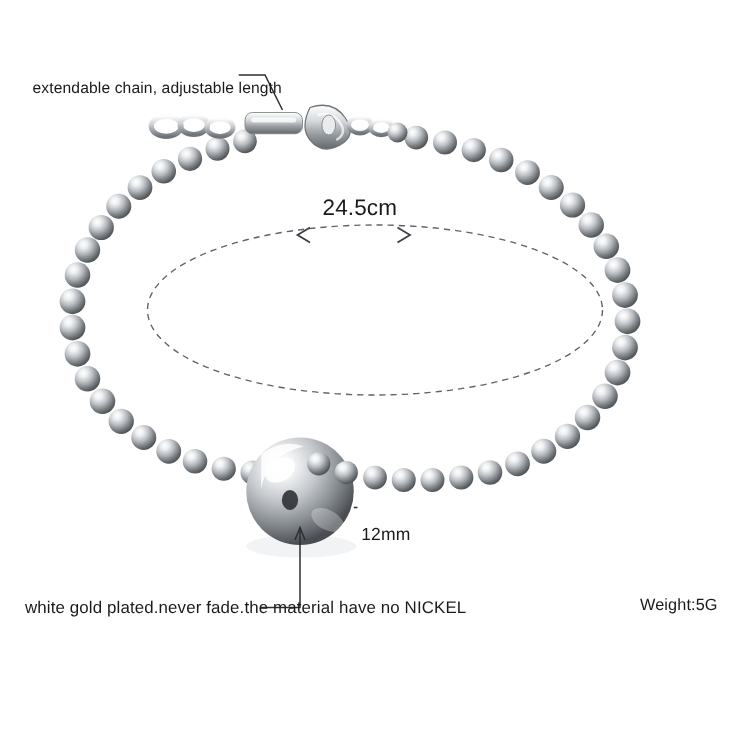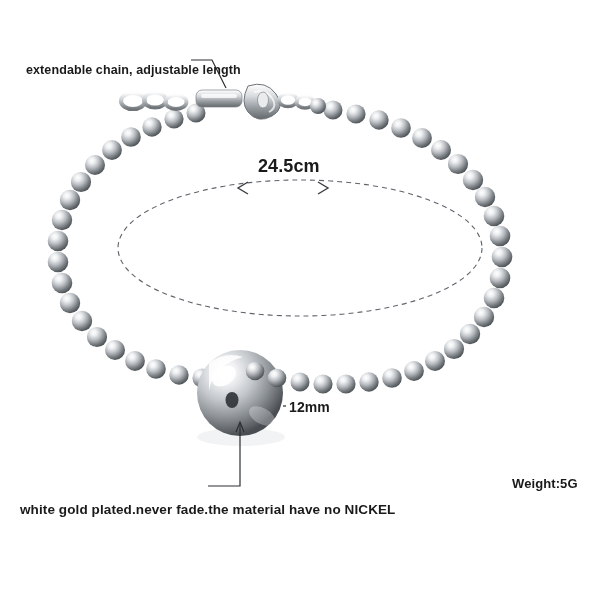--- a/index.html
+++ b/index.html
@@ -9,21 +9,20 @@
   }
   body {
     font-family: "Liberation Sans", sans-serif;
   }
   #stage {
     position: relative;
     width: 600px;
     height: 600px;
     background: #ffffff;
     overflow: hidden;
-    font-weight: bold;
   }
   #product-svg {
     position: absolute;
     left: 0;
     top: 0;
     width: 600px;
     height: 600px;
   }
   .anno {
     position: absolute;
@@ -37,28 +36,27 @@
     left: 26px;
     top: 63px;
   }
   #label-length {
     left: 258px;
     top: 156px;
     font-size: 18px;
   }
   #label-bead {
     left: 289px;
-    top: 399px;
+    top: 419px;
     font-size: 14px;
   }
   #label-material {
     left: 20px;
     top: 478px;
     font-size: 13.5px;
-    margin-top: 24px;
   }
   #label-weight {
     left: 512px;
     top: 476px;
     font-size: 13px;
   }
 </style>
 </head>
 <body>
 

